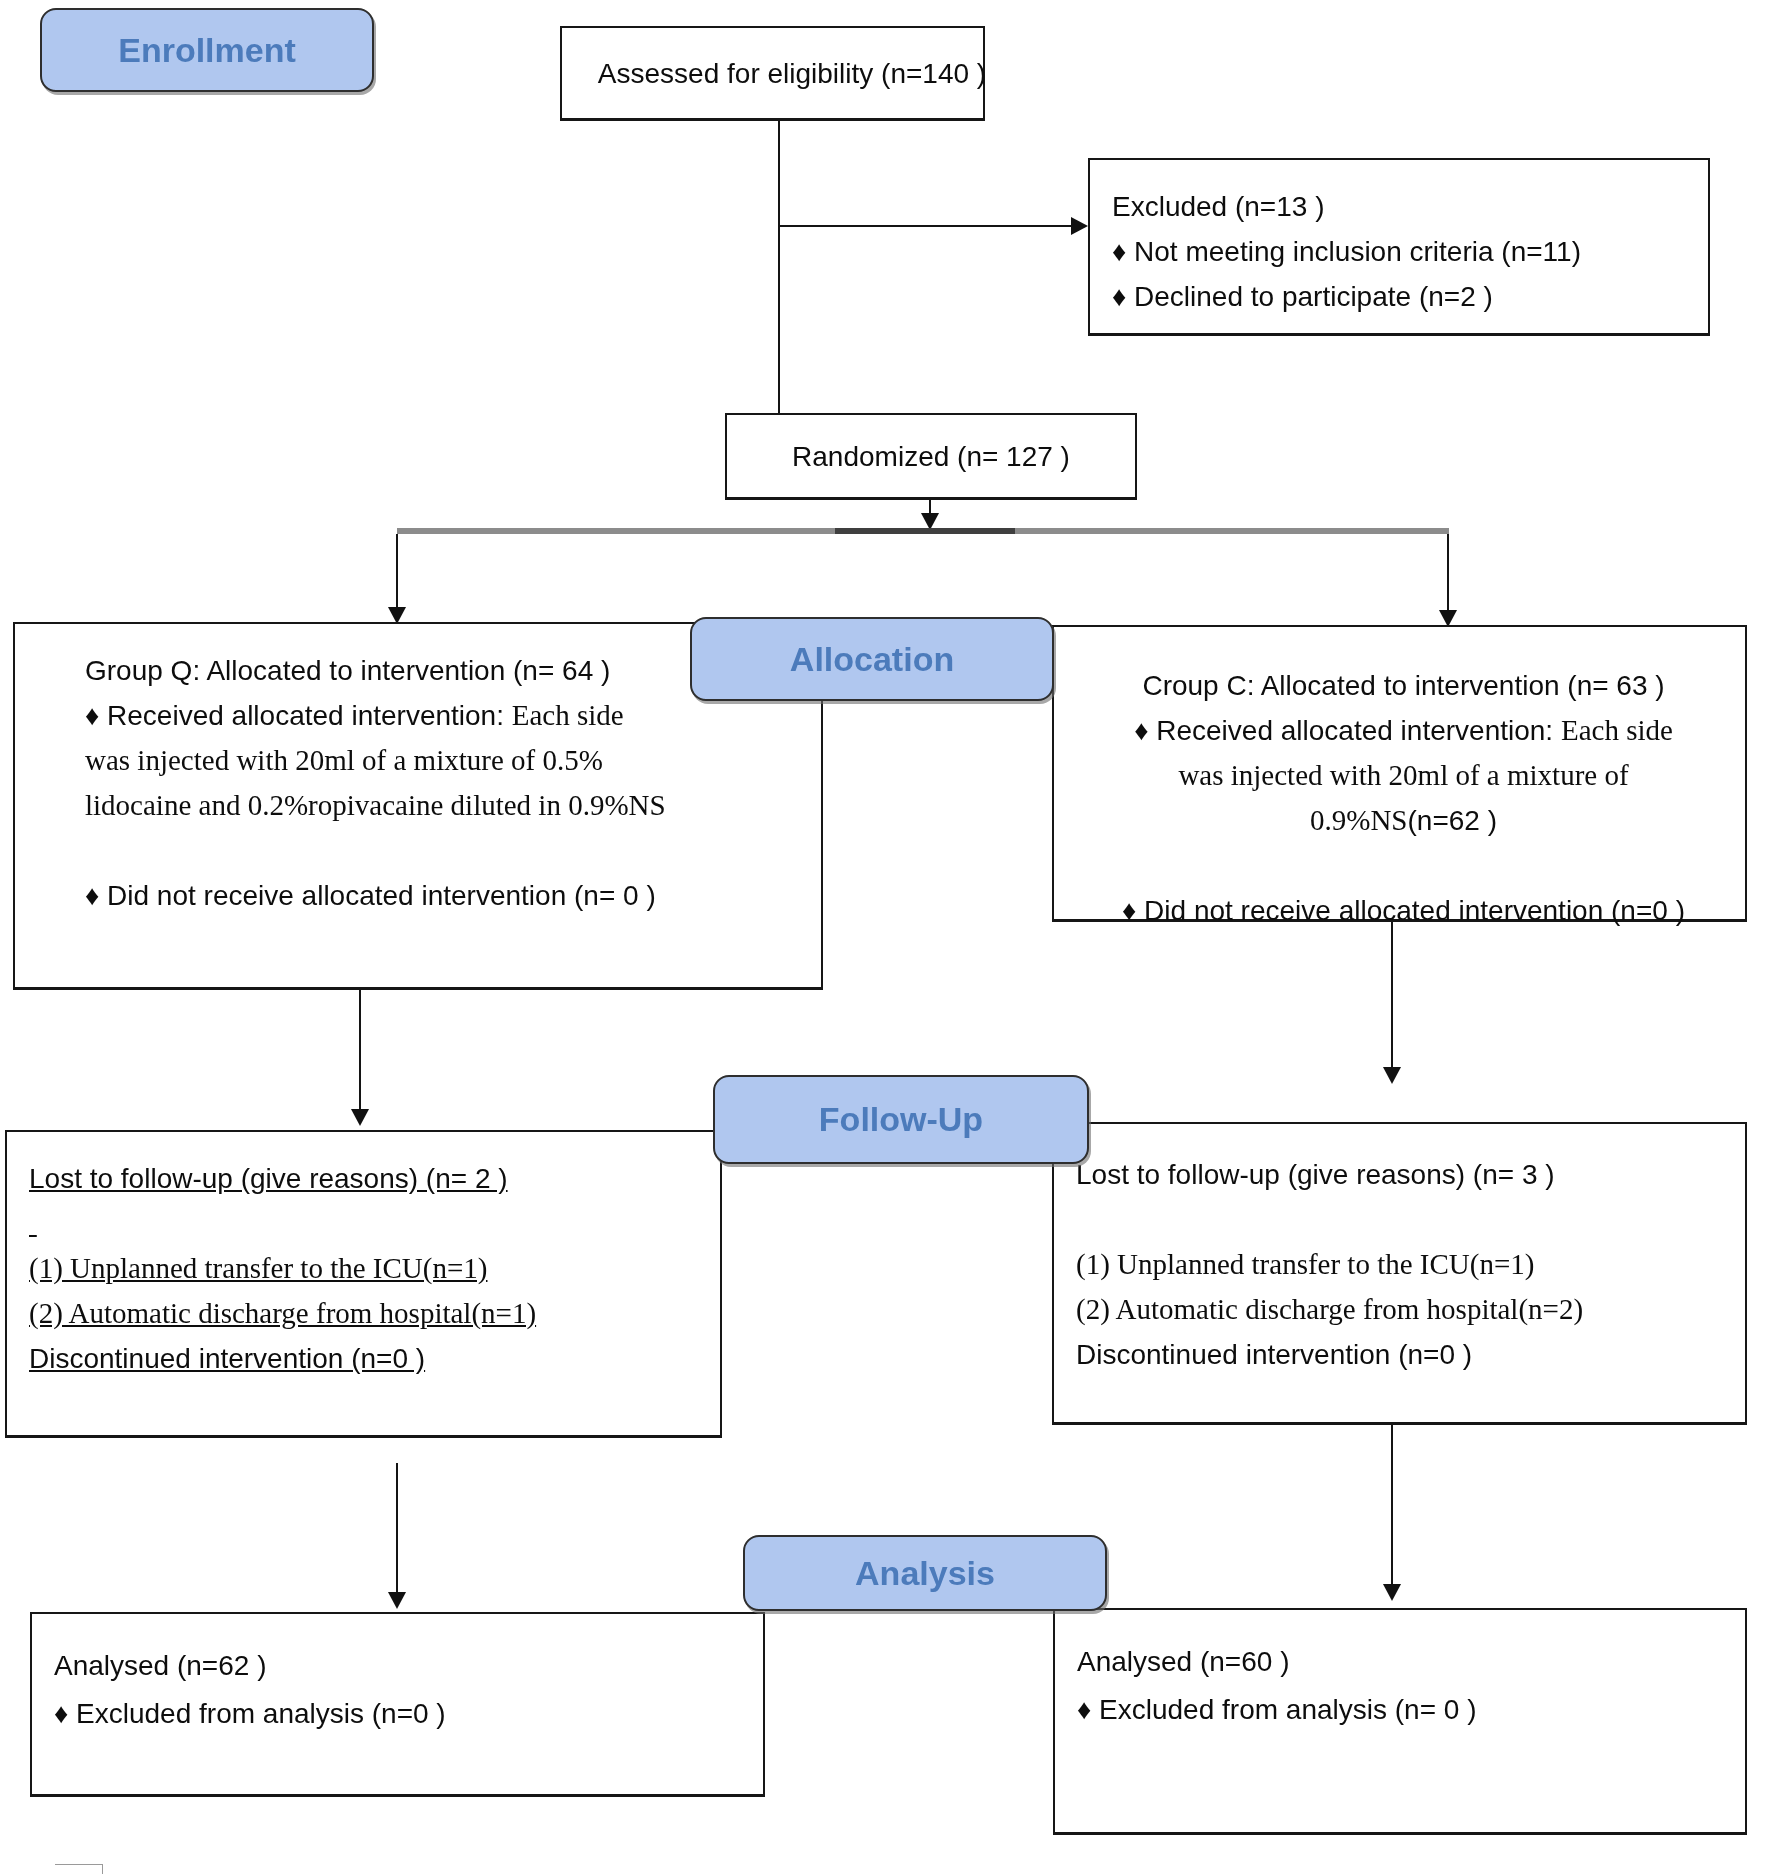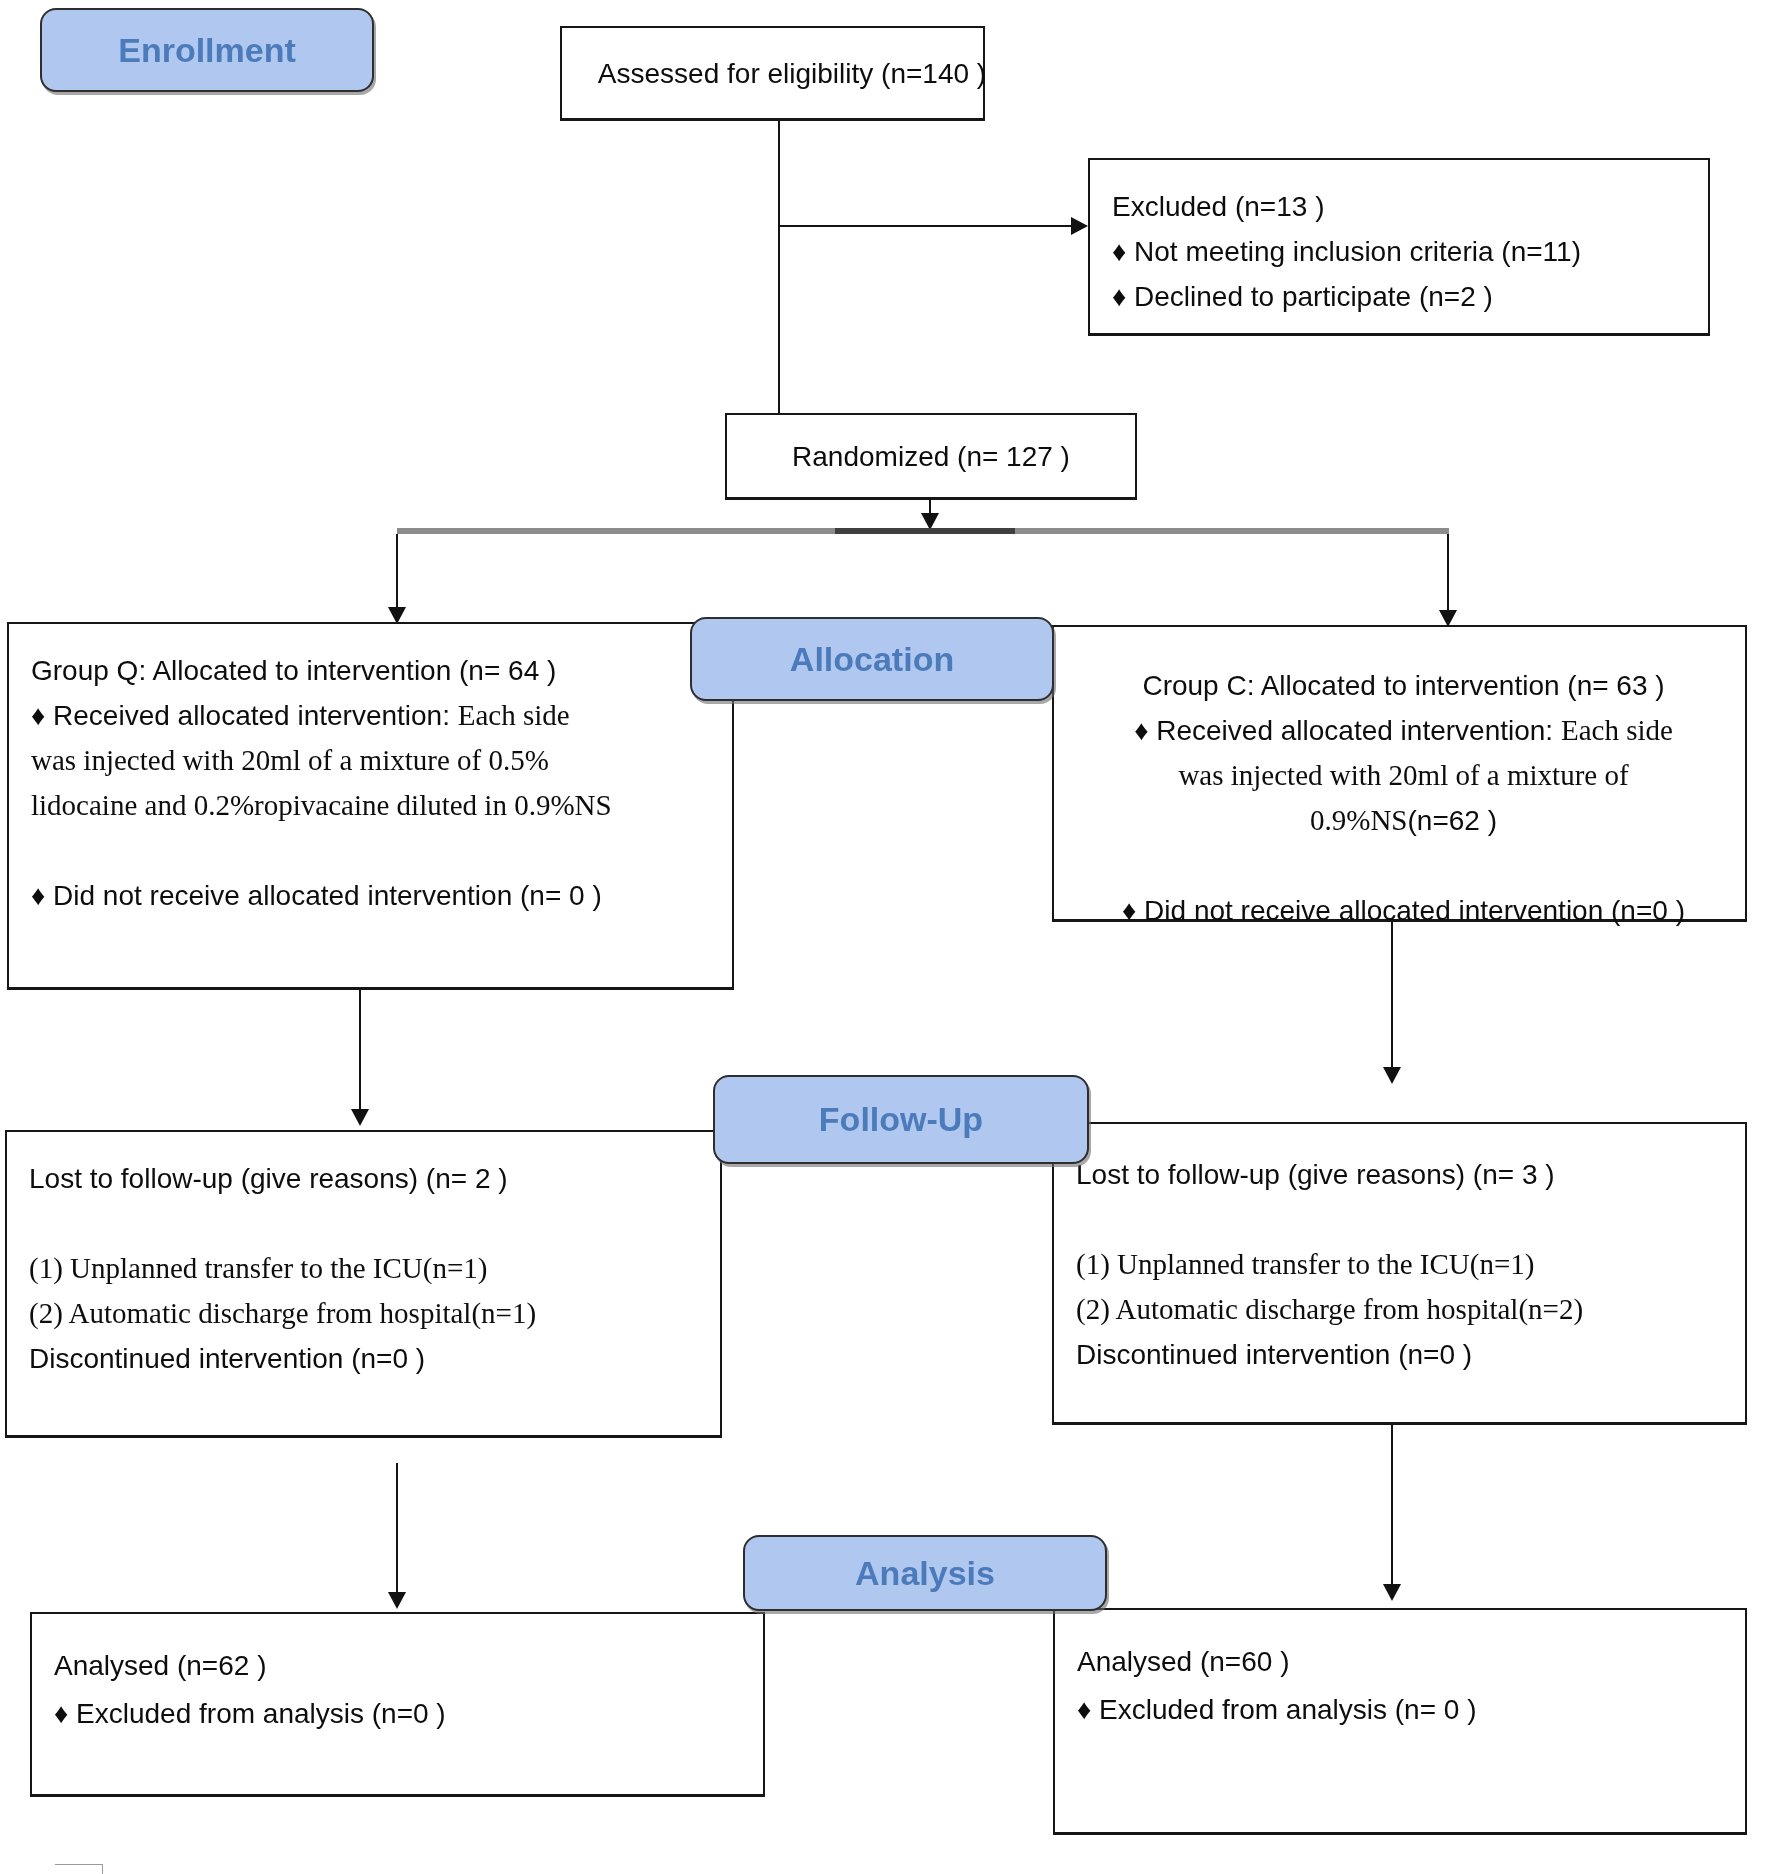--- a/index.html
+++ b/index.html
@@ -60,21 +60,21 @@
         <div class="line"><span>♦ Declined to participate (n=2 )</span></div>
       </div>
   </div>
 
   <div class="box center-box" style="left:725px;top:413px;width:412px;height:87px;">
     <div class="content">
         <div class="line"><span>Randomized (n= 127 )</span></div>
       </div>
   </div>
 
-  <div class="box" style="left:7px;top:622px;width:727px;height:368px;">
+  <div class="box" style="left:13px;top:622px;width:810px;height:368px;padding-left:48px;">
     <div class="content">
         <div class="line"><span>Group Q: Allocated to intervention (n= 64 )</span></div>
         <div class="line"><span>♦ Received allocated intervention: </span><span class="serif">Each side</span></div>
         <div class="line"><span class="serif">was injected with 20ml of a mixture of 0.5%</span></div>
         <div class="line"><span class="serif">lidocaine and 0.2%ropivacaine diluted in 0.9%NS</span></div>
         <div class="line">&nbsp;</div>
         <div class="line"><span>♦ Did not receive allocated intervention (n= 0 )</span></div>
       </div>
   </div>
 
@@ -82,21 +82,21 @@
     <div class="content" style="padding-top:36px;text-align:center;">
         <div class="line"><span>Croup C: Allocated to intervention (n= 63 )</span></div>
         <div class="line"><span>♦ Received allocated intervention: </span><span class="serif">Each side</span></div>
         <div class="line"><span class="serif">was injected with 20ml of a mixture of</span></div>
         <div class="line"><span class="serif">0.9%NS</span><span>(n=62  )</span></div>
         <div class="line">&nbsp;</div>
         <div class="line"><span>♦ Did not receive  allocated intervention (n=0  )</span></div>
       </div>
   </div>
 
-  <div class="box" style="left:5px;top:1130px;width:717px;height:308px;">
+  <div class="box" style="left:5px;top:1130px;width:717px;height:308px;text-decoration:underline;">
     <div class="content">
         <div class="line"><span>Lost to follow-up (give reasons) (n= 2 )</span></div>
         <div class="line">&nbsp;</div>
         <div class="line"><span class="serif">(1)  Unplanned transfer to the ICU(n=1)</span></div>
         <div class="line"><span class="serif">(2)  Automatic discharge from hospital(n=1)</span></div>
         <div class="line"><span>Discontinued intervention (n=0  )</span></div>
       </div>
   </div>
 
   <div class="box" style="left:1052px;top:1122px;width:695px;height:303px;">

